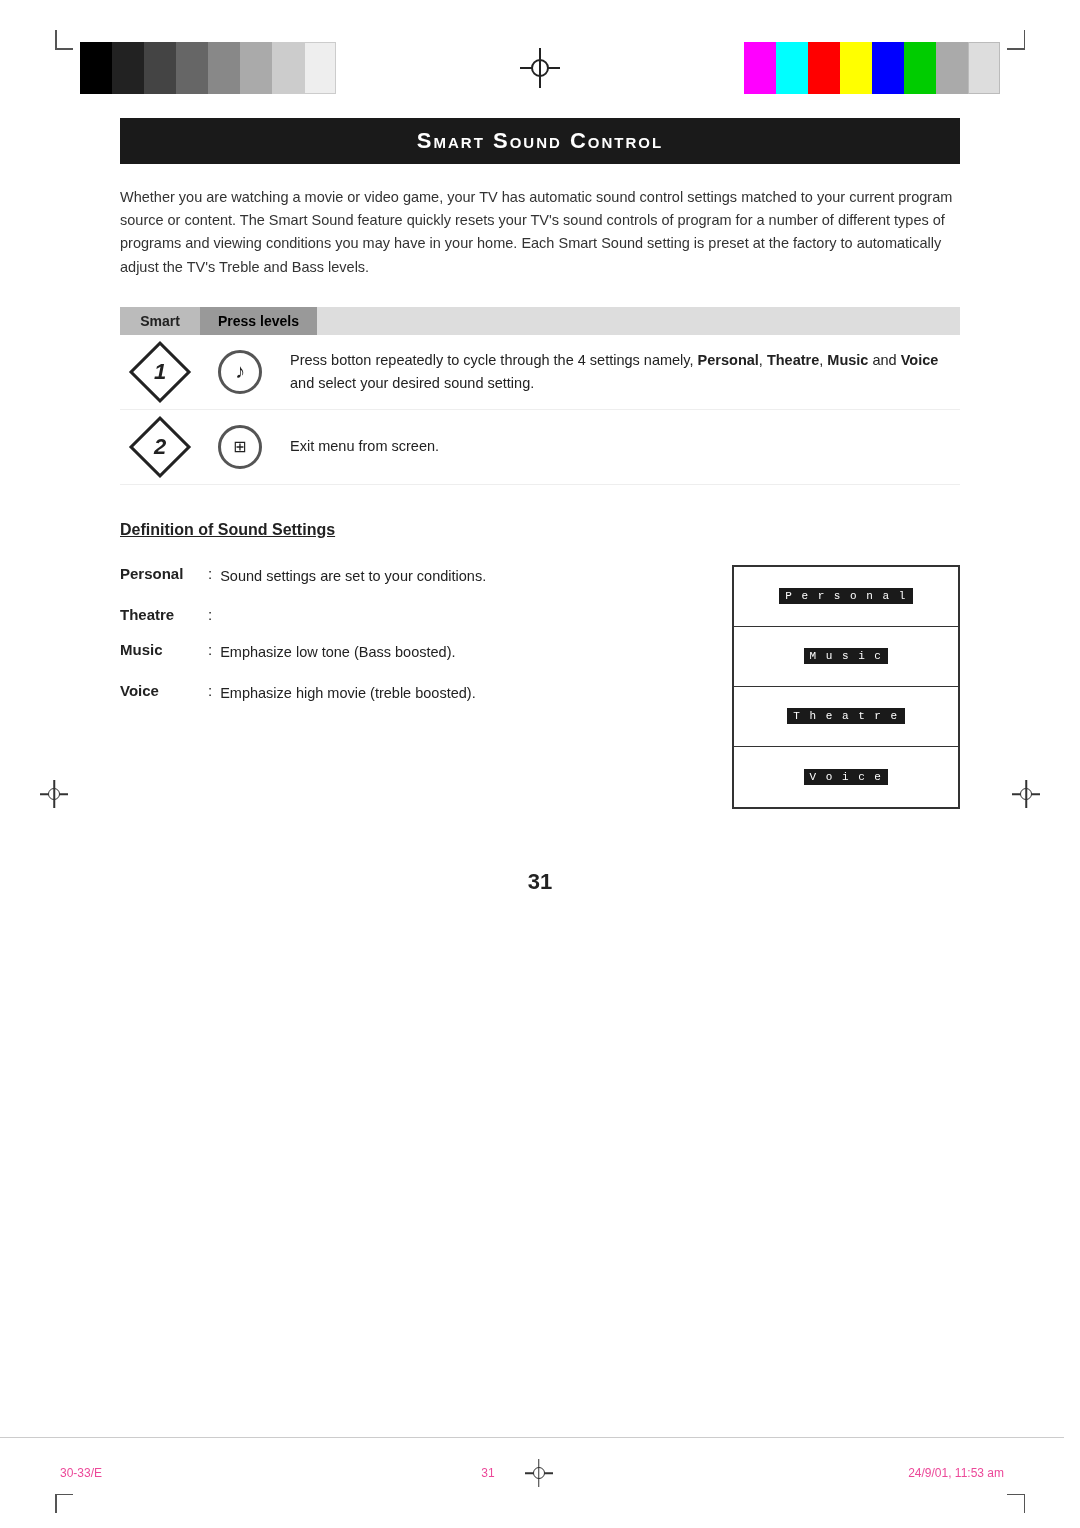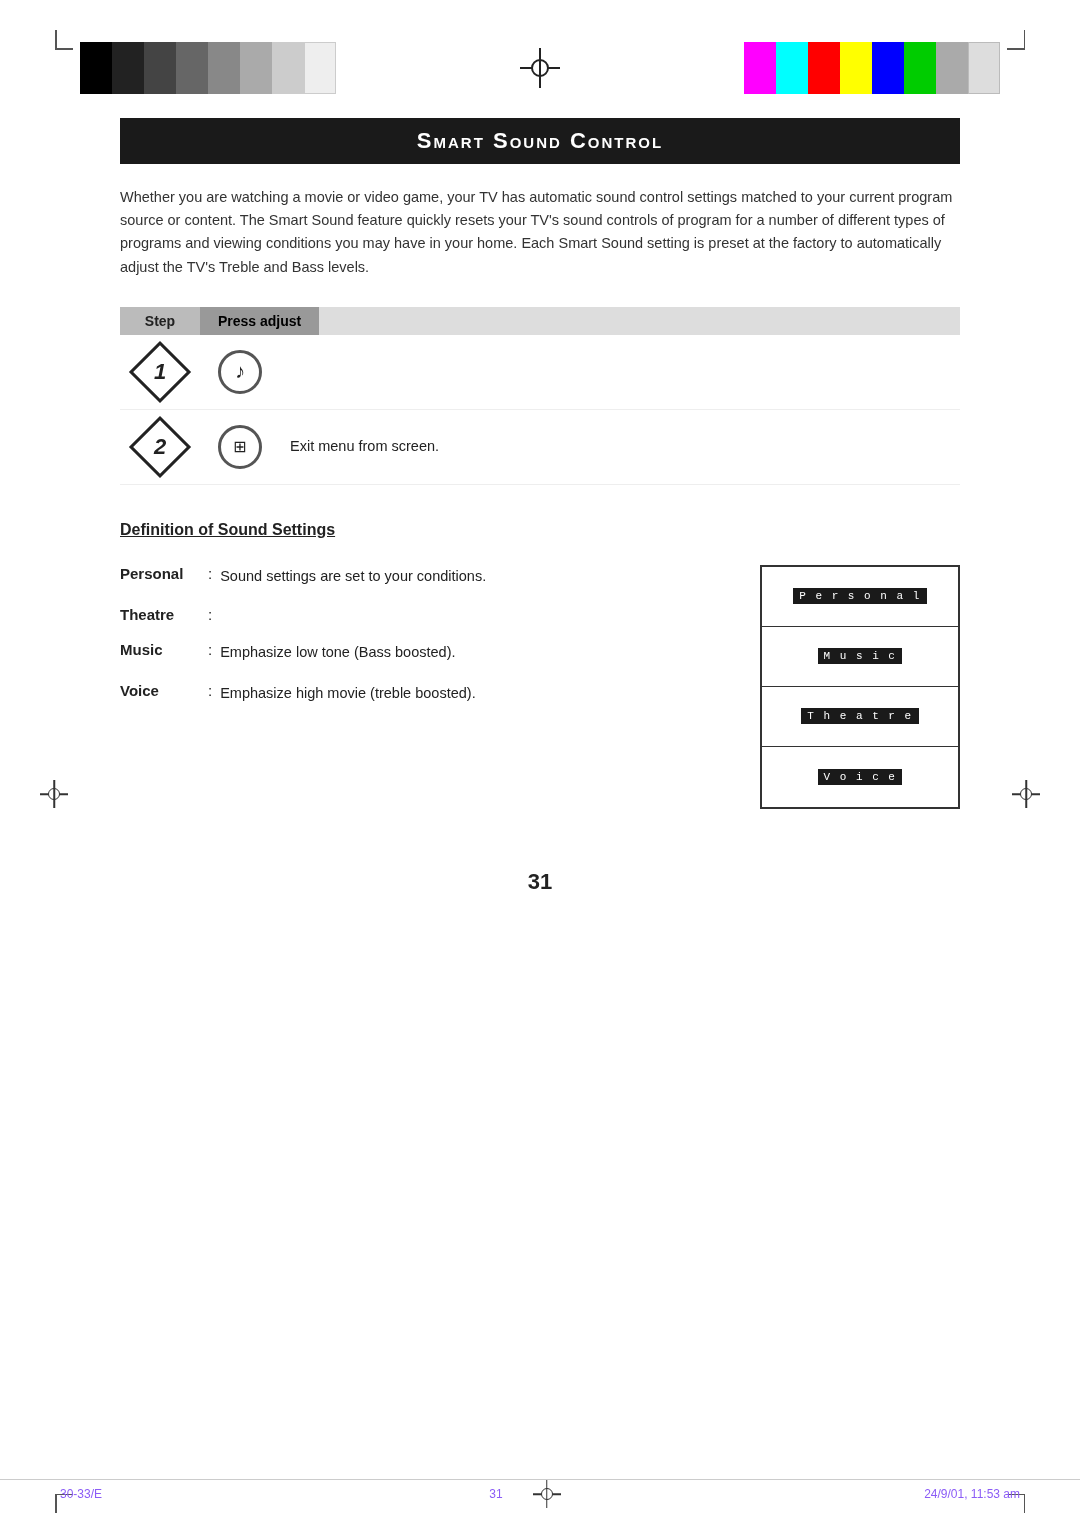--- a/index.html
+++ b/index.html
@@ -242,21 +242,21 @@
       line-height: 1.6;
     }
     .def-sub {
       display: block;
       margin-left: 0;
       font-size: 14.5px;
     }
 
     
     .definition-right {
-      width: 200px;
+      width: 228px;
       border: 2px solid #333;
       display: flex;
       flex-direction: column;
     }
     .menu-item {
       flex: 1;
       display: flex;
       align-items: center;
       justify-content: center;
       border-bottom: 1px solid #333;
@@ -282,29 +282,29 @@
       margin-bottom: 30px;
       font-size: 22px;
       font-weight: bold;
       color: #222;
     }
 
     
     .bottom-bar {
       display: flex;
       align-items: center;
-      padding: 0 60px;
+      padding: 21px 60px;
       border-top: 1px solid #ccc;
       margin-top: 20px;
       font-size: 12px;
-      color: #8b5cf6;
+      color: #ec4899;
       position: absolute;
       bottom: 20px;
       left: 0;
-      right: 0;
+      right: 16px;
     }
     .bottom-left { flex: 1; }
     .bottom-right { flex: 1; text-align: right; }
 
     .bottom-crosshair {
       position: relative;
       display: inline-block;
       width: 28px;
       height: 28px;
       vertical-align: middle;
@@ -500,36 +500,44 @@
 
 <div class="page-content">
 
   <div class="title-bar">
     <span class="small-caps">Smart Sound Control</span>
   </div>
 
   <p class="intro-text">Whether you are watching a movie or video game, your TV has automatic sound control settings matched to your current program source or content. The Smart Sound feature quickly resets your TV's sound controls of program for a number of different types of programs and viewing conditions you may have in your home. Each Smart Sound setting is preset at the factory to automatically adjust the TV's Treble and Bass levels.</p>
 
   <div class="step-header">
-    <div class="step-col">Step</div>
-    <div class="press-col">Press adjust</div>
+    <div class="step-col">Smart</div>
+    <div class="press-col">Press levels</div>
   </div>
 
   <div class="step-row">
     <div class="step-number">
       <div class="step-num-diamond">
         <div class="diamond-shape"></div>
         <span class="step-num-text">1</span>
       </div>
     </div>
     <div class="step-icon">
       <div class="icon-circle">
         <span class="icon-music">♪</span>
       </div>
     </div>
+    <div class="step-desc">
+      Press botton repeatedly to cycle through the 4 settings namely,
+      <strong>Personal</strong>,
+      <strong>Theatre</strong>,
+      <strong>Music</strong> and
+      <strong>Voice</strong>
+      and select your desired sound setting.
+    </div>
   </div>
 
   <div class="step-row">
     <div class="step-number">
       <div class="step-num-diamond">
         <div class="diamond-shape"></div>
         <span class="step-num-text">2</span>
       </div>
     </div>
     <div class="step-icon">

